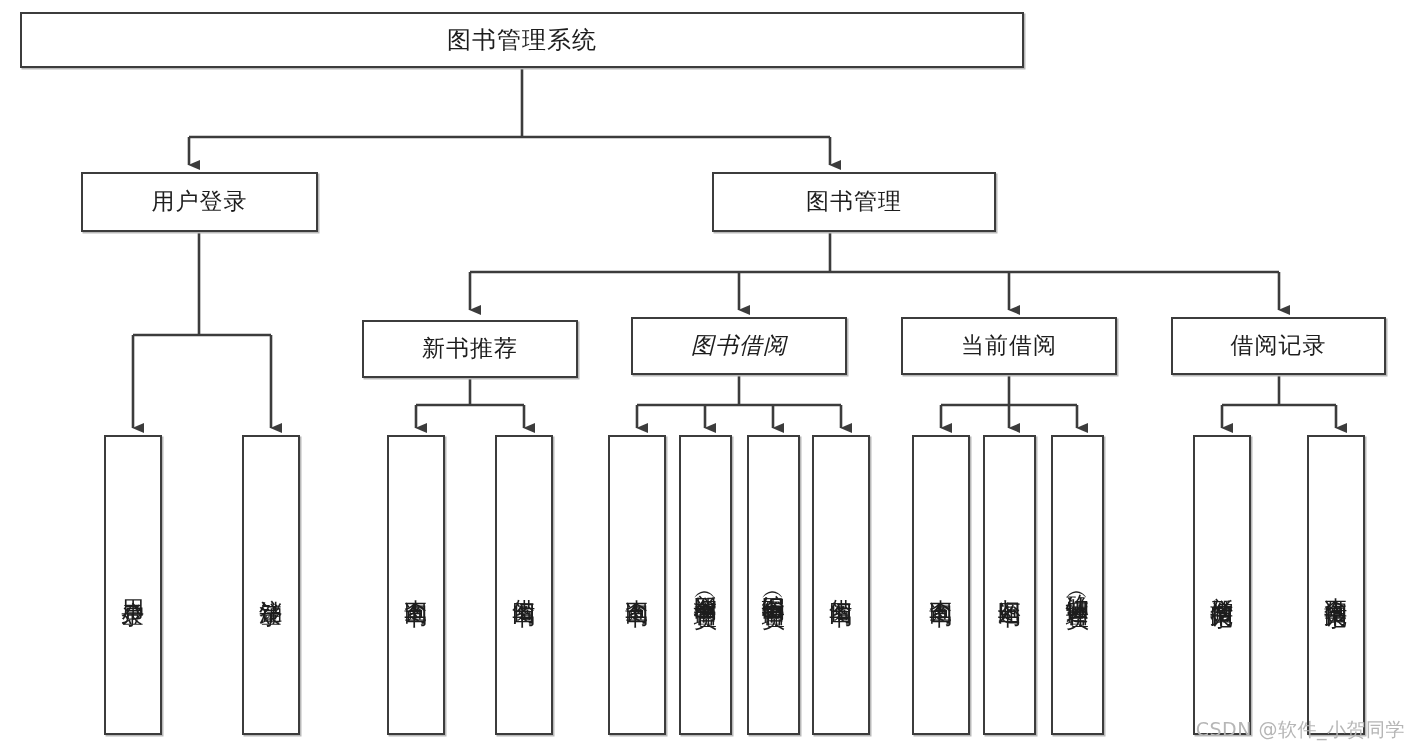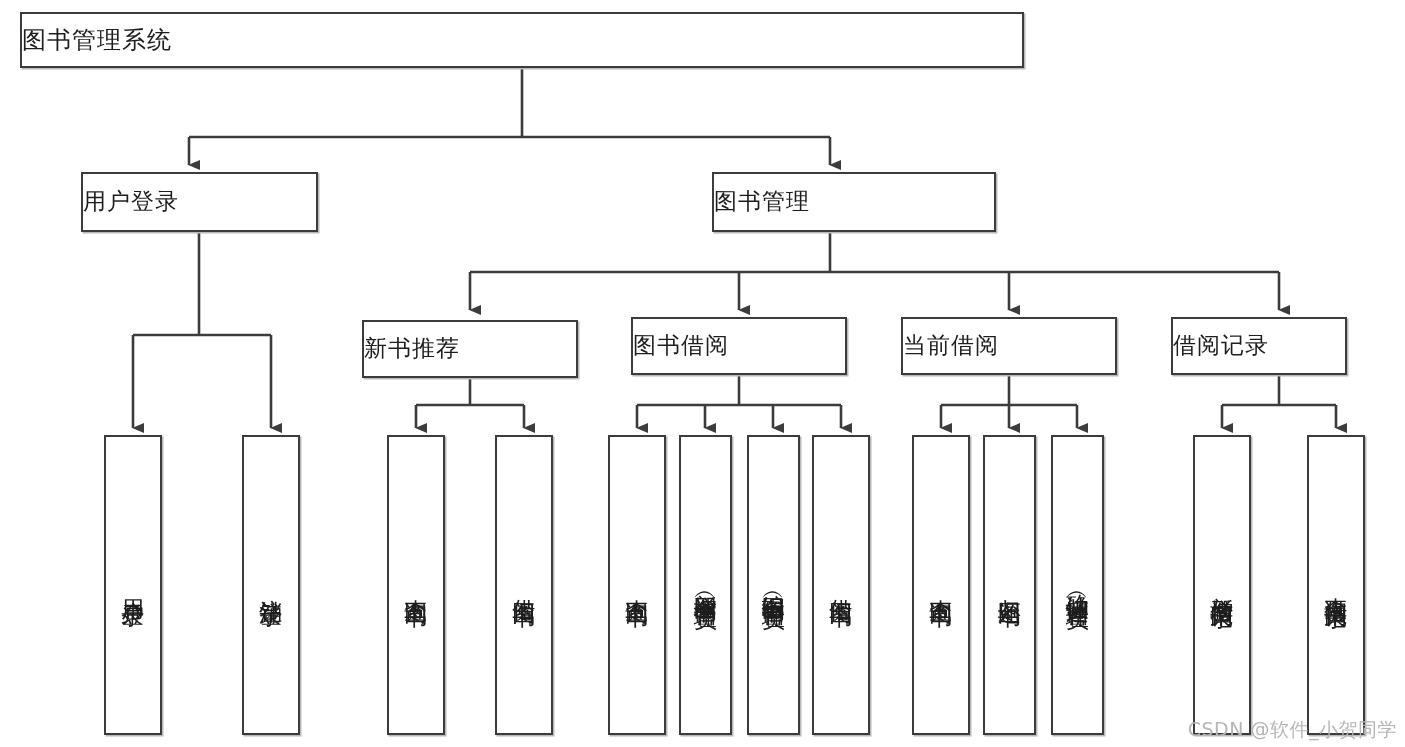--- a/index.html
+++ b/index.html
@@ -29,20 +29,21 @@
   }
   
   .node {
     position: absolute;
     box-sizing: border-box;
     background: #ffffff;
     border: 2px solid #3c3c3c;
     box-shadow: 1.5px 1.5px 0 0 #b9b9b9;
     display: flex;
     align-items: center;
+    justify-content: center;
     color: #1d1d1d;
   }
   .node .label {
     display: block;
     text-align: center;
     line-height: 1.18;
     white-space: nowrap;
   }
   
   .node.h .label {
@@ -62,21 +63,21 @@
     text-orientation: upright;
     font-size: 23px;
     line-height: 1.06;
     letter-spacing: 2px;
     white-space: nowrap;
     max-height: 292px;
   }
   
   #watermark {
     position: absolute;
-    right: 8px;
+    right: 0;
     bottom: 4px;
     font-size: 19px;
     color: #b6b6b6;
     letter-spacing: 0.5px;
     white-space: nowrap;
     user-select: none;
   }
 </style>
 </head>
 <body>
@@ -145,29 +146,29 @@
   </div>
 
   <div class="node h" style="left:712px; top:172px; width:284px; height:60px;">
     <span class="label">图书管理</span>
   </div>
 
   <div class="node h" style="left:362px; top:320px; width:216px; height:58px;">
     <span class="label">新书推荐</span>
   </div>
 
-  <div class="node h" style="left:631px; top:317px; width:216px; height:58px;">
+  <div class="node h" style="left:631px; top:317px; width:216px; height:58px;font-style:italic;">
     <span class="label">图书借阅</span>
   </div>
 
   <div class="node h" style="left:901px; top:317px; width:216px; height:58px;">
     <span class="label">当前借阅</span>
   </div>
 
-  <div class="node h" style="left:1171px; top:317px; width:176px; height:58px;">
+  <div class="node h" style="left:1171px; top:317px; width:215px; height:58px;">
     <span class="label">借阅记录</span>
   </div>
 
   <div class="node v" style="left:104px; top:435px; width:58px; height:300px;">
     <span class="label">用户登录</span>
   </div>
 
   <div class="node v" style="left:242px; top:435px; width:58px; height:300px;">
     <span class="label">注销登录</span>
   </div>

